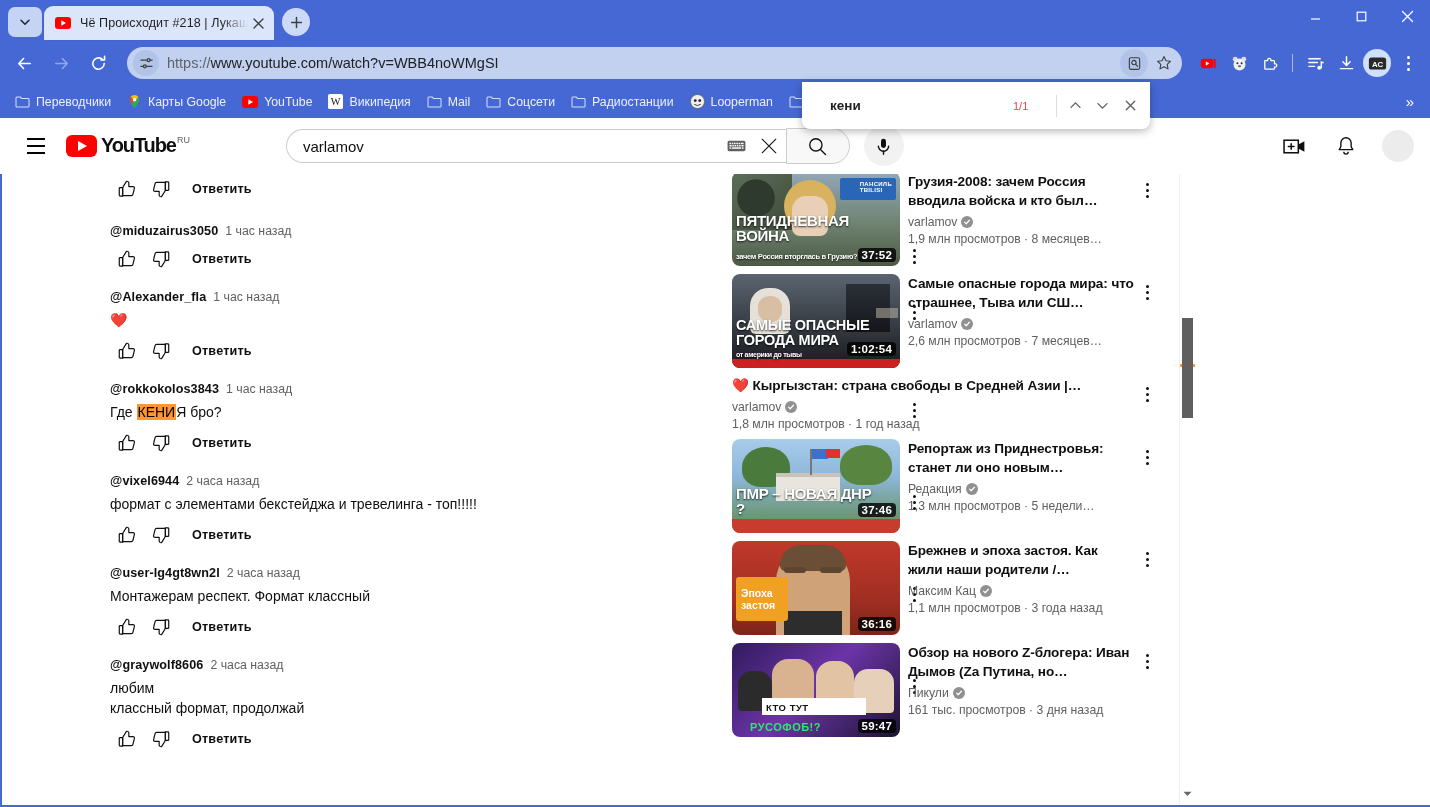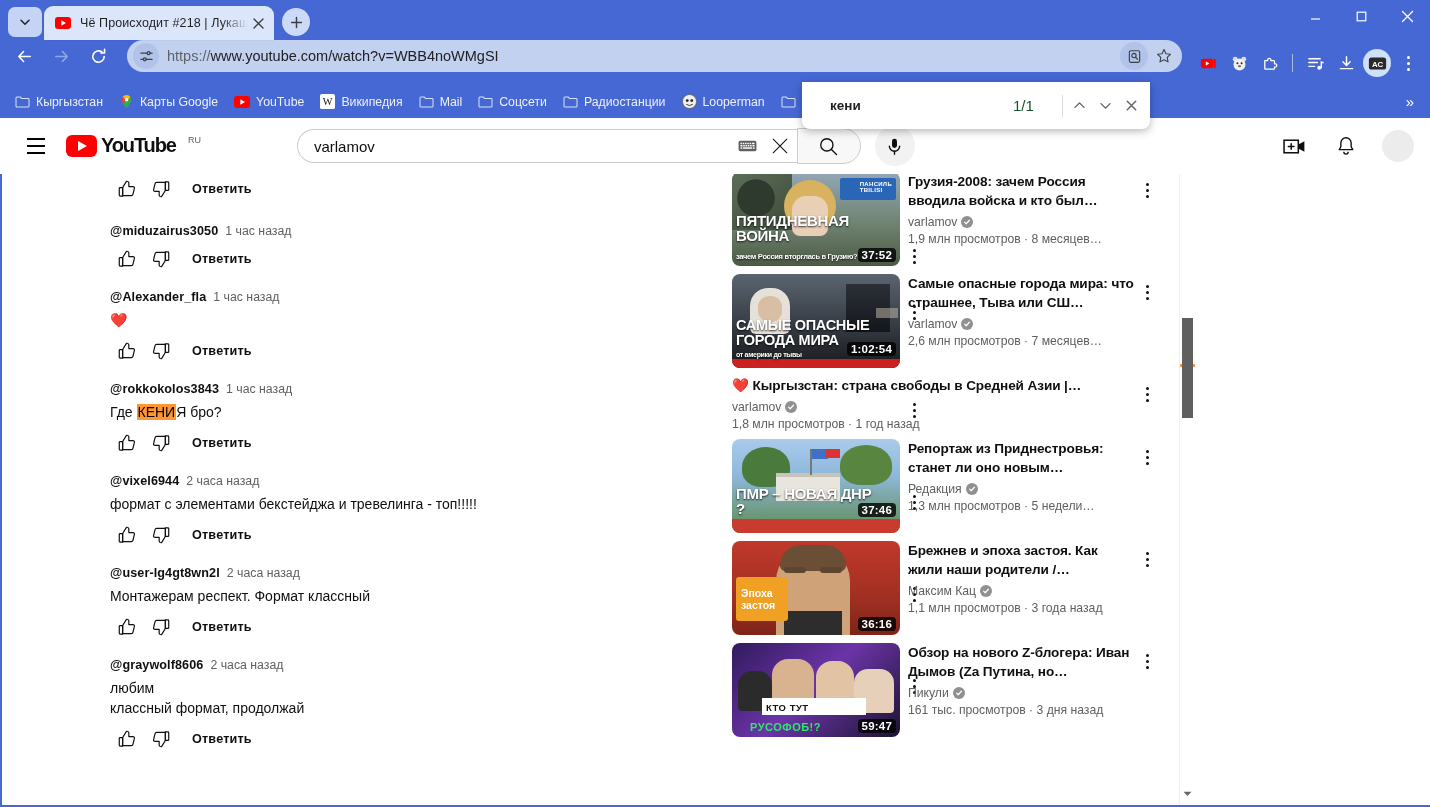--- a/index.html
+++ b/index.html
@@ -40,21 +40,21 @@
   }
   .tab .tab-close { width:20px; height:20px; flex:none; display:flex; align-items:center; justify-content:center; border-radius:50%; cursor:pointer; }
   .new-tab-btn {
     width:28px; height:28px; margin:0 0 4px 8px; border-radius:50%;
     background:#ccdaf7; display:flex; align-items:center; justify-content:center; cursor:pointer; flex:none;
   }
   #wincontrols { margin-left:auto; display:flex; height:40px; align-items:flex-start; }
   .wc { width:46px; height:32px; display:flex; align-items:center; justify-content:center; cursor:pointer; }
 
   
-  #toolbar { height:46px; background:#4668d4; display:flex; padding:0 8px; }
+  #toolbar { height:46px; background:#4668d4; display:flex; align-items:center; padding:0 8px; }
   .nav-btn { width:32px; height:32px; border-radius:50%; display:flex; align-items:center; justify-content:center; margin-right:5px; cursor:pointer; flex:none; }
   #omnibox {
     flex:1; height:32px; background:#c2d1f0; border-radius:16px; display:flex;
     align-items:center; padding:0 4px 0 6px; margin:0 8px; min-width:0;
   }
   .omni-icon { width:26px; height:26px; border-radius:50%; background:#b1c3e9; display:flex; align-items:center; justify-content:center; margin-right:8px; flex:none; cursor:pointer; }
   #url { font-size:14.5px; color:#202124; white-space:nowrap; overflow:hidden; flex:1; }
   #url .scheme { color:#5f6368; }
   .omni-right { display:flex; align-items:center; gap:2px; flex:none; }
   .omni-btn { width:28px; height:28px; border-radius:50%; display:flex; align-items:center; justify-content:center; cursor:pointer; }
@@ -69,42 +69,42 @@
   .bm .bm-label { font-size:12.3px; color:#edf0fa; white-space:nowrap; }
   .bm-overflow { margin-left:auto; padding:2px 8px; color:#fff; font-size:15px; cursor:pointer; flex:none; }
 
   
   #findbar {
     position:absolute; top:82px; right:280px; width:348px; height:47px;
     background:#fff; border-radius:0 0 8px 8px; box-shadow:0 2px 9px rgba(0,0,0,0.30);
     display:flex; align-items:center; padding:0 6px 0 26px; z-index:40;
   }
   #find-input { font-size:13.5px; color:#202124; font-weight:bold; flex:1; outline:none; border:none; background:transparent; font-family:inherit; }
-  #find-count { font-size:15px; color:#14532d; margin-right:28px; }
+  #find-count { font-size:11px; color:#ef4444; margin-right:28px; }
   .find-sep { width:1px; height:22px; background:#dadce0; margin-right:4px; }
   .find-btn { width:30px; height:30px; border-radius:50%; display:flex; align-items:center; justify-content:center; cursor:pointer; }
 
   
   #viewport {
     position:absolute; top:118px; left:0; width:1430px; height:689px;
     background:#ffffff; overflow:hidden;
   }
 
   
   #yt-header {
     height:56px; background:#fff; display:flex; align-items:center;
     padding:0 16px; position:relative; z-index:10;
   }
   .hamburger { width:40px; height:40px; display:flex; flex-direction:column; align-items:center; justify-content:center; gap:5px; cursor:pointer; margin-right:10px; flex:none; }
   .hamburger span { display:block; width:18px; height:2px; background:#030303; }
   #yt-logo { display:flex; align-items:flex-start; cursor:pointer; flex:none; }
   .yt-play { width:31px; height:22px; background:#ff0000; border-radius:6px; display:flex; align-items:center; justify-content:center; }
   .yt-play .tri { width:0; height:0; border-left:9px solid #fff; border-top:5px solid transparent; border-bottom:5px solid transparent; margin-left:2px; }
   .yt-word { font-size:20px; font-weight:bold; letter-spacing:-1.1px; color:#0f0f0f; margin-left:4px; line-height:21px; font-family:"Liberation Sans", sans-serif; }
-  .yt-cc { font-size:9px; color:#606060; margin-left:12px; line-height:10px; }
+  .yt-cc { font-size:9px; color:#606060; margin-left:1px; line-height:10px; }
 
   #yt-searchwrap { display:flex; align-items:center; margin-left:96px; flex:none; }
   #yt-searchbox {
     width:500px; height:34px; border:1px solid #ccc; border-radius:17px 0 0 17px;
     border-right:none; display:flex; align-items:center; padding:0 0 0 16px; background:#fff;
   }
   #yt-searchtext { font-size:15px; color:#0f0f0f; flex:1; }
   .search-inner-btn { width:30px; height:30px; display:flex; align-items:center; justify-content:center; cursor:pointer; flex:none; margin-right:2px; }
   #yt-searchbtn {
     width:64px; height:36px; border:1px solid #ccc; border-radius:0 18px 18px 0;
@@ -317,21 +317,21 @@
         </span>
       </div>
     </div>
   </div>
 
   <div id="bookmarks">
     <div class="bm">
       <svg width="15" height="13" viewBox="0 0 16 14">
           <path d="M1 3.2 a1 1 0 0 1 1-1 h3.6 l1.3 1.5 H14 a1 1 0 0 1 1 1 V12 a1 1 0 0 1 -1 1 H2 a1 1 0 0 1 -1 -1 Z" fill="none" stroke="#d6dff5" stroke-width="1.1"></path>
         </svg>
-      <span class="bm-label">Кыргызстан</span>
+      <span class="bm-label">Переводчики</span>
     </div>
     <div class="bm">
       <svg width="15" height="15" viewBox="0 0 16 16">
         <path d="M8 1 C5.2 1 3 3.2 3 6 c0 3.8 5 9 5 9 s5-5.2 5-9 c0-2.8-2.2-5-5-5 Z" fill="#34a853"></path>
         <path d="M8 1 C6.3 1 4.8 1.9 3.9 3.2 L8 8 L12.1 3.2 C11.2 1.9 9.7 1 8 1 Z" fill="#fbbc04"></path>
         <path d="M3.9 3.2 C3.3 4 3 5 3 6 c0 1.3 0.6 2.8 1.4 4.2 L8 6 Z" fill="#ea4335"></path>
         <circle cx="8" cy="6" r="1.9" fill="#ffffff"></circle>
       </svg>
       <span class="bm-label">Карты Google</span>
     </div>

